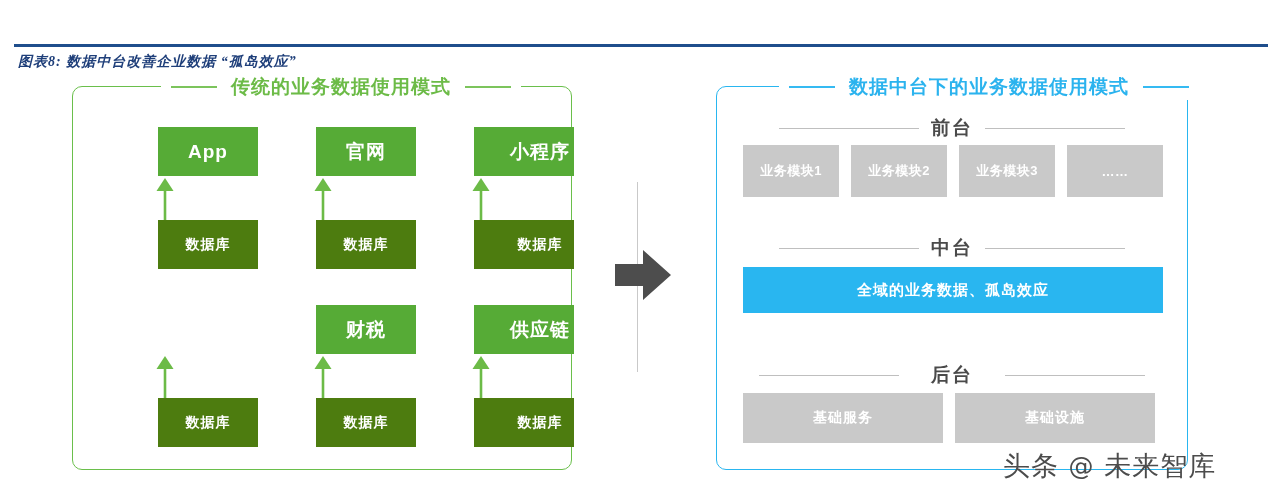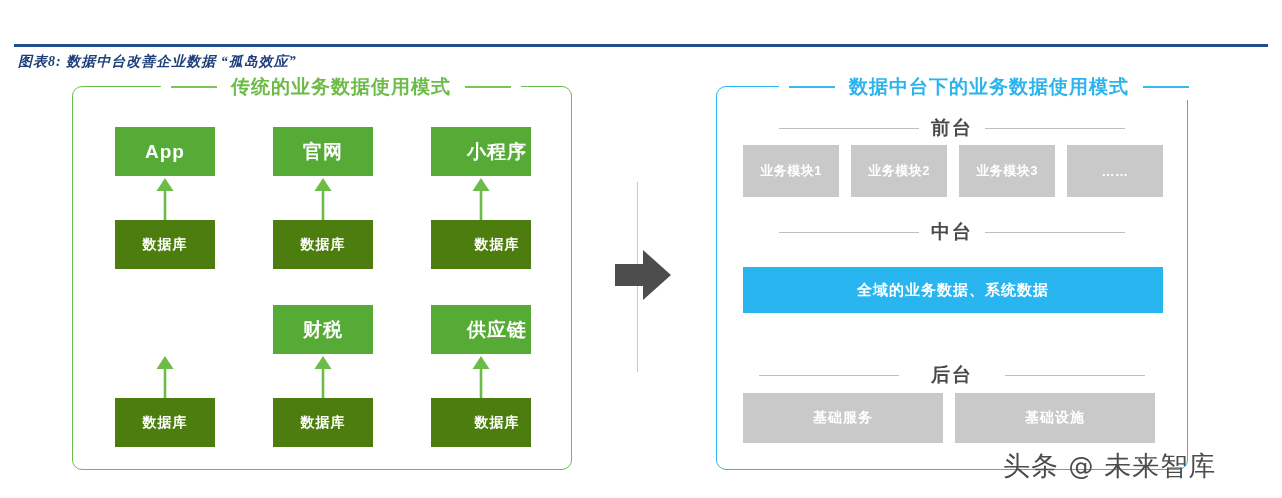--- a/index.html
+++ b/index.html
@@ -55,20 +55,21 @@
   .cell-col-0{left:42px;}
   .cell-col-1{left:200px;}
   .cell-col-2{left:358px;padding-left:32px;}
 
   .box-green,.box-gray{
     position:absolute;width:100px;height:49px;
     display:flex;align-items:center;justify-content:center;
     box-sizing:border-box;
     font-weight:bold;color:#ffffff;
     letter-spacing:1px;
+    margin-left:43px;
   }
   .box-green{background:#56ab36;font-size:19px;}
   .box-gray{background:#4d7c0f;font-size:14px;}
   .row-a{top:40px;}   
   .row-b{top:133px;}  
   .row-c{top:218px;}  
   .row-d{top:311px;}  
 
   .up-arrow{
     position:absolute;width:26px;height:42px;
@@ -91,21 +92,21 @@
     position:absolute;left:0;width:100%;
     display:flex;align-items:center;justify-content:center;gap:12px;
   }
   .sec-label .line{
     display:block;width:140px;height:1px;background:#bfbfbf;
   }
   .sec-label .t{
     font-size:19px;font-weight:bold;color:#4a4a4a;letter-spacing:2px;
   }
   .sl-front{top:28px;}
-  .sl-mid{top:132px;}
+  .sl-mid{top:148px;}
   .sl-back{top:275px;gap:32px;}
 
   .mod-row{
     position:absolute;left:26px;top:58px;
     width:420px;display:flex;gap:12px;justify-content:space-between;
   }
   .mod{
     width:99px;height:52px;background:#c9c9c9;
     display:flex;align-items:center;justify-content:center;
     color:#ffffff;font-size:13px;font-weight:bold;letter-spacing:.5px;
@@ -218,21 +219,21 @@
     <div class="mod">业务模块2</div>
     <div class="mod">业务模块3</div>
     <div class="mod">……</div>
   </div>
 
   <div class="sec-label sl-mid">
     <span class="line"></span>
     <span class="t">中台</span>
     <span class="line"></span>
   </div>
-  <div class="mid-bar">全域的业务数据、系统数据</div>
+  <div class="mid-bar">全域的业务数据、孤岛效应</div>
 
   <div class="sec-label sl-back">
     <span class="line"></span>
     <span class="t">后台</span>
     <span class="line"></span>
   </div>
   <div class="back-row">
     <div class="back-box">基础服务</div>
     <div class="back-box">基础设施</div>
   </div>

